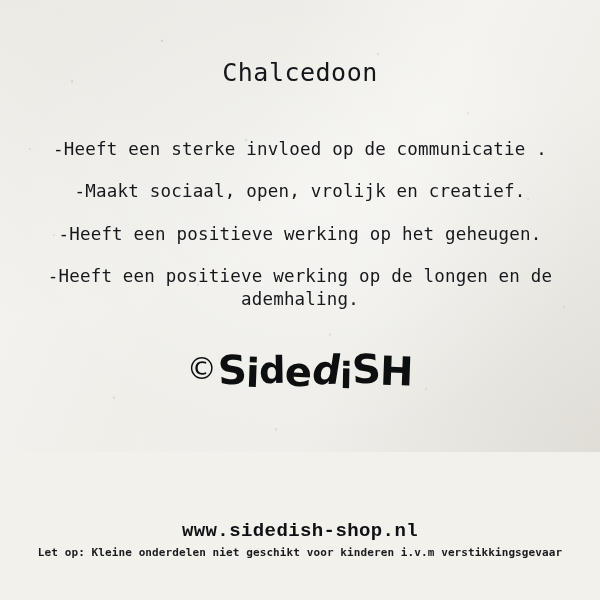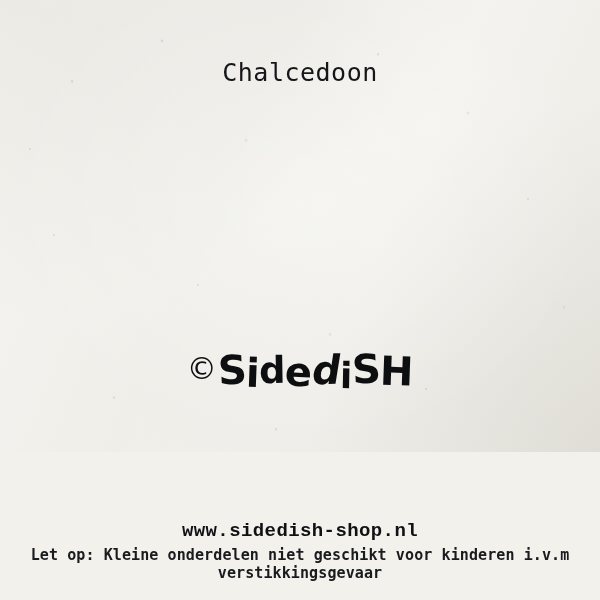--- a/index.html
+++ b/index.html
@@ -121,35 +121,41 @@
     font-family: Liberation Mono, monospace;
     text-decoration: none;
     display: block;
   }
   .disclaimer {
     position: absolute;
     top: 546px;
     left: 0;
     right: 0;
     text-align: center;
-    font-size: 15px;
+    font-size: 11px;
     font-weight: bold;
     color: #1a1b1f;
     letter-spacing: 0.1px;
     font-family: "DejaVu Sans Mono", monospace;
   }
 </style>
 </head>
 <body>
 
 <div class="card">
   <div class="content">
 
     <div class="title">Chalcedoon</div>
 
+    <div class="bullets">
+      <div class="bullet">-Heeft een sterke invloed op de communicatie .</div>
+      <div class="bullet">-Maakt sociaal, open, vrolijk en creatief.</div>
+      <div class="bullet">-Heeft een positieve werking op het geheugen.</div>
+      <div class="bullet">-Heeft een positieve werking op de longen en de ademhaling.</div>
+    </div>
 
     <div class="logo">
       <span class="c">©</span><span class="word"><span class="l1">S</span><span class="l2">i</span><span class="l3">d</span><span class="l4">e</span><span class="l5">d</span><span class="l6">i</span><span class="l7">S</span><span class="l8">H</span></span>
     </div>
 
     <a class="website" href="#">www.sidedish-shop.nl</a>
 
     <div class="disclaimer">Let op: Kleine onderdelen niet geschikt voor kinderen i.v.m verstikkingsgevaar</div>
 
   </div>

